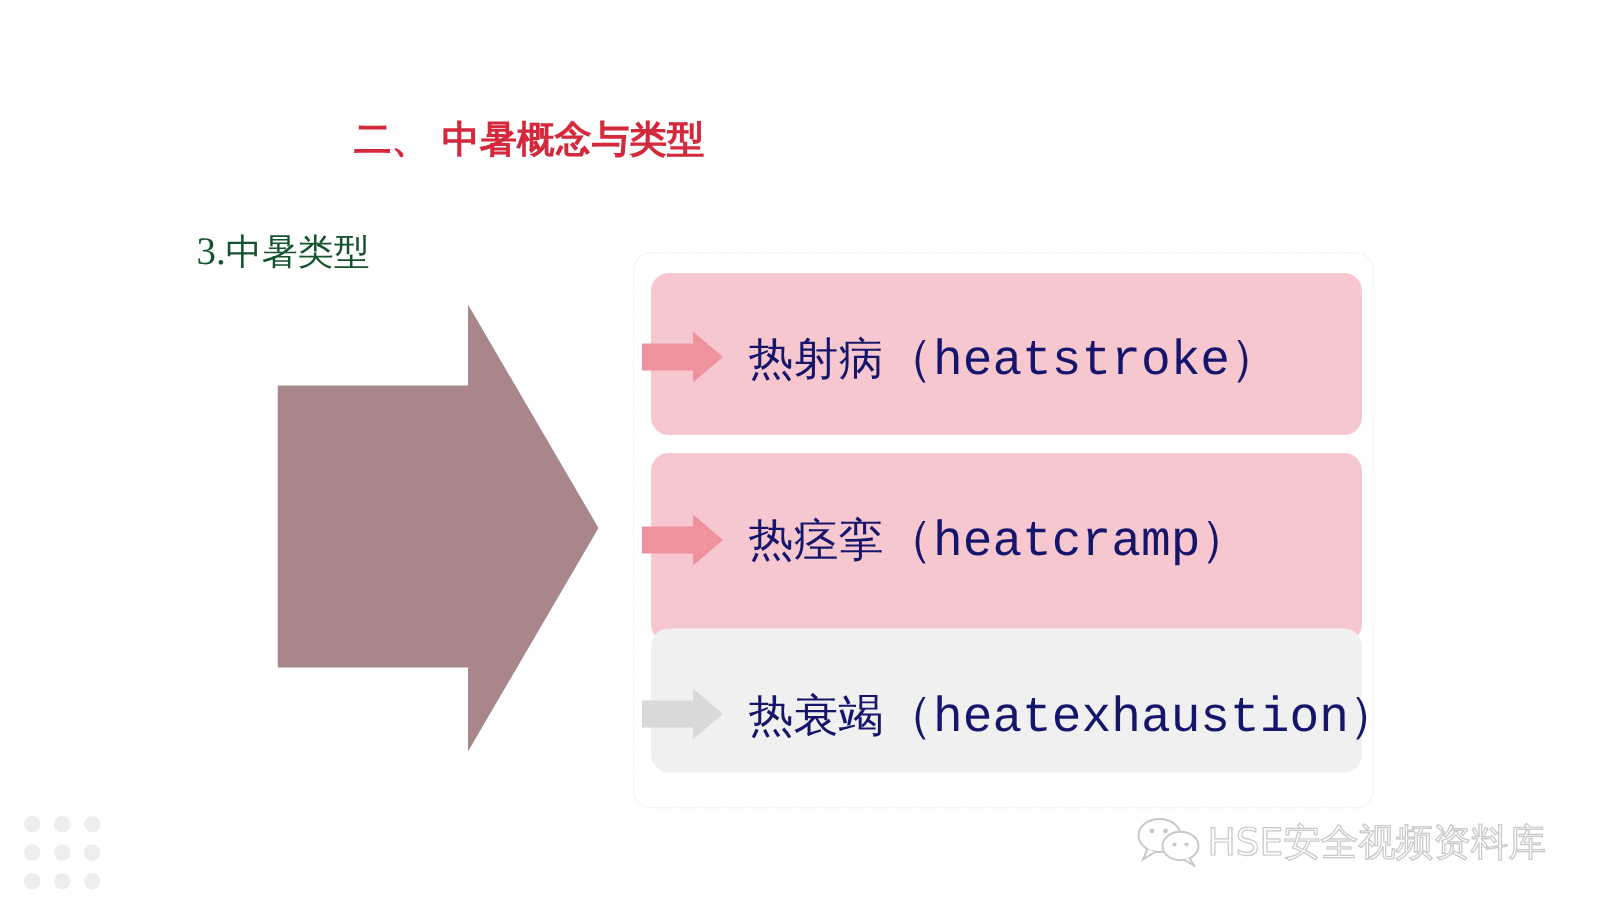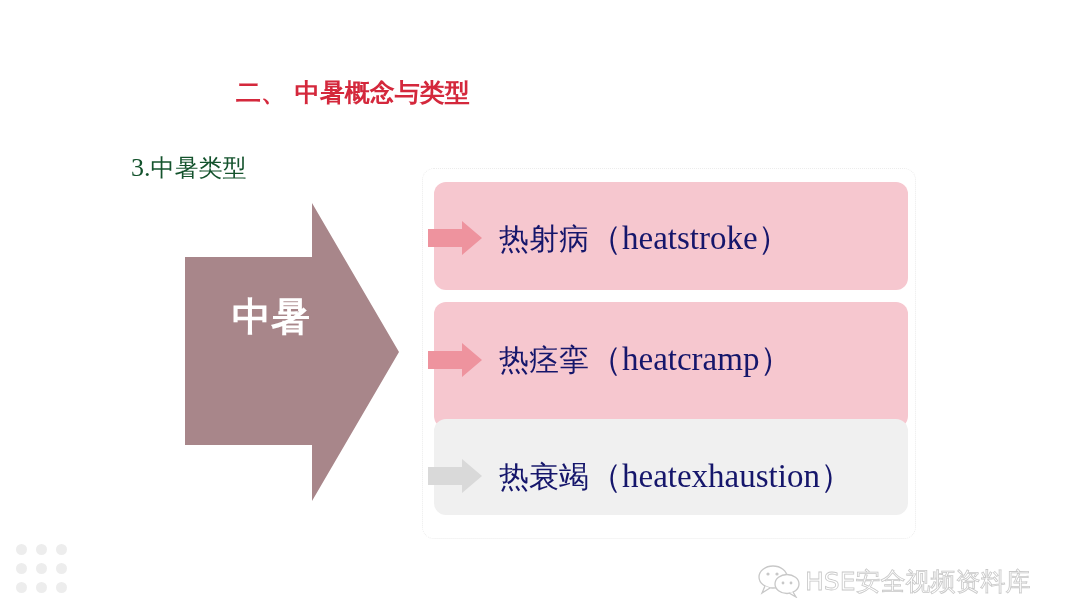--- a/index.html
+++ b/index.html
@@ -41,31 +41,31 @@
     .type-box.pink { background: #f6c7cf; }
     .type-box.gray { background: #f0f0f0; }
     .type-arrow {
       position: absolute; left: -6px; width: 54px; height: 34px;
     }
     .type-label {
       position: absolute; left: 65px;
       font-size: 31px; color: #15166b; white-space: nowrap;
     }
     .type-label .cn { font-family: Liberation Sans, sans-serif; font-size: 30px; }
-    .type-label .en { font-family: Liberation Serif, serif; font-size: 33px; }
+    .type-label .en { font-family: Liberation Mono, monospace; font-size: 33px; }
     .dots {
       position: absolute; left: 14px; top: 542px; width: 60px; height: 60px;
     }
     .dot {
       position: absolute; width: 11px; height: 11px; border-radius: 50%;
       background: #ededed;
     }
     .watermark {
       position: absolute; left: 757px; top: 543px; height: 36px;
-      display: flex; align-items: center; gap: 4px; margin-top: 20px;
+      display: flex; align-items: center; gap: 4px;
     }
     .watermark-text {
       font-size: 25px; color: #ffffff;
       -webkit-text-stroke: 0.8px #c8c8c8;
       font-family: "DejaVu Sans", sans-serif; white-space: nowrap;
       letter-spacing: 0px;
     }
   </style>
 </head>
 <body>
@@ -73,21 +73,20 @@
 <div class="section-title">二、 中暑概念与类型</div>
 
 <div class="subtitle">
   <span class="num">3.</span><span>中暑类型</span>
 </div>
 
 <svg class="big-arrow" viewBox="0 0 214 298">
   <polygon points="0,54 127,54 127,0 214,149 127,298 127,242 0,242" fill="#a8868a"></polygon>
 </svg>
 <div class="big-arrow-label">
-  <span>中暑</span>
 </div>
 
 <div class="types-panel"></div>
 
 <div class="type-box pink" style="top:182px; height:108px;">
   <svg class="type-arrow" viewBox="0 0 54 34" style="top:39px;">
     <polygon points="0,8 34,8 34,0 54,17 34,34 34,26 0,26" fill="#ee939e"></polygon>
   </svg>
   <div class="type-label" style="top:34px;">
     <span class="cn">热射病</span><span class="en">（heatstroke）</span>

